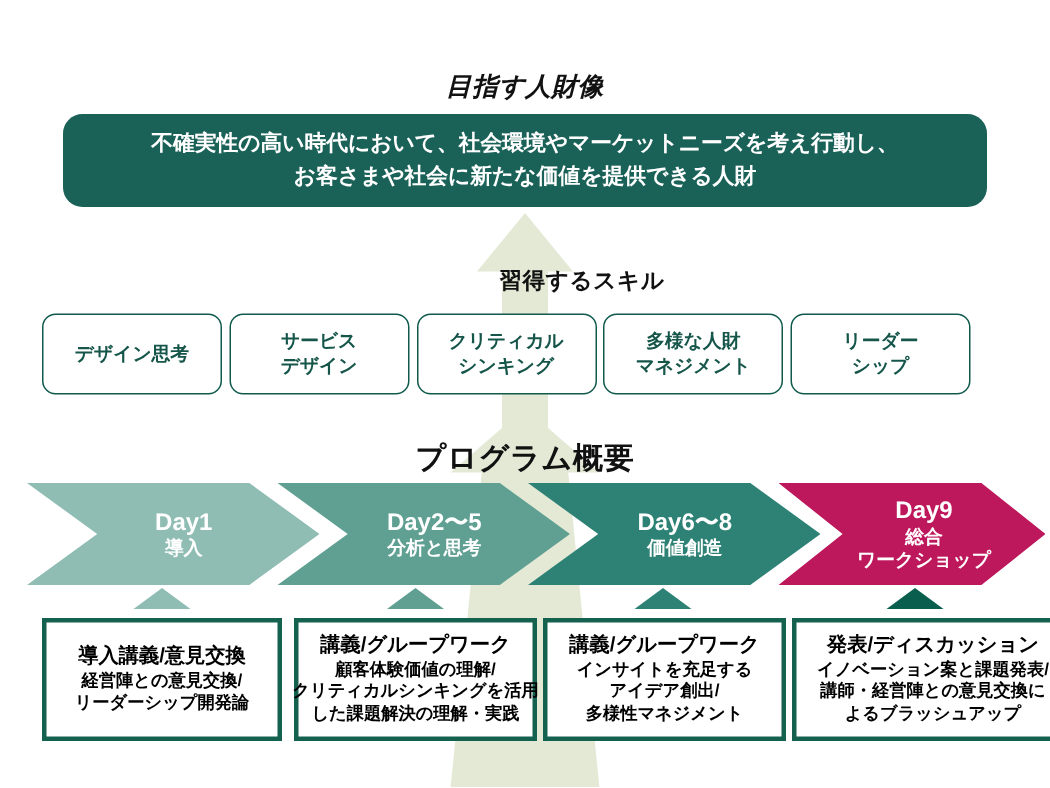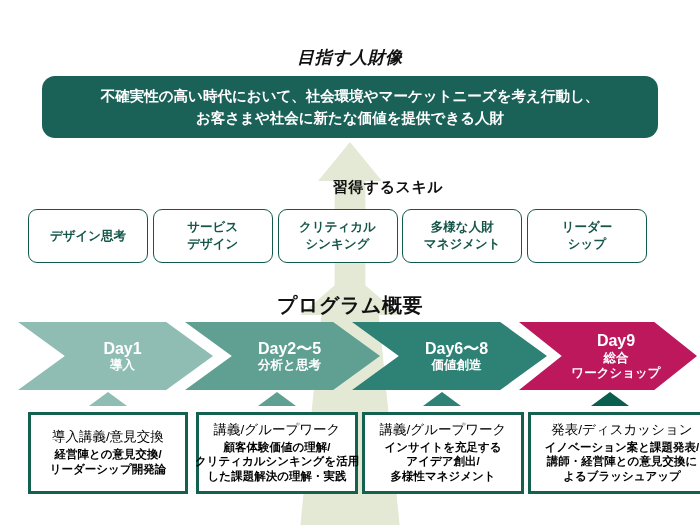--- a/index.html
+++ b/index.html
@@ -174,21 +174,21 @@
     display: flex;
     flex-direction: column;
     align-items: center;
     justify-content: center;
     text-align: center;
     box-sizing: border-box;
     padding: 2px 3px;
   }
   .detail-box .d-title {
     font-size: 13.5px;
-    font-weight: normal;
+    font-weight: bold;
     line-height: 1.25;
     margin-bottom: 1px;
     white-space: nowrap;
   }
   .detail-box .d-line {
     font-size: 11.5px;
     font-weight: bold;
     line-height: 1.3;
     white-space: nowrap;
   }

